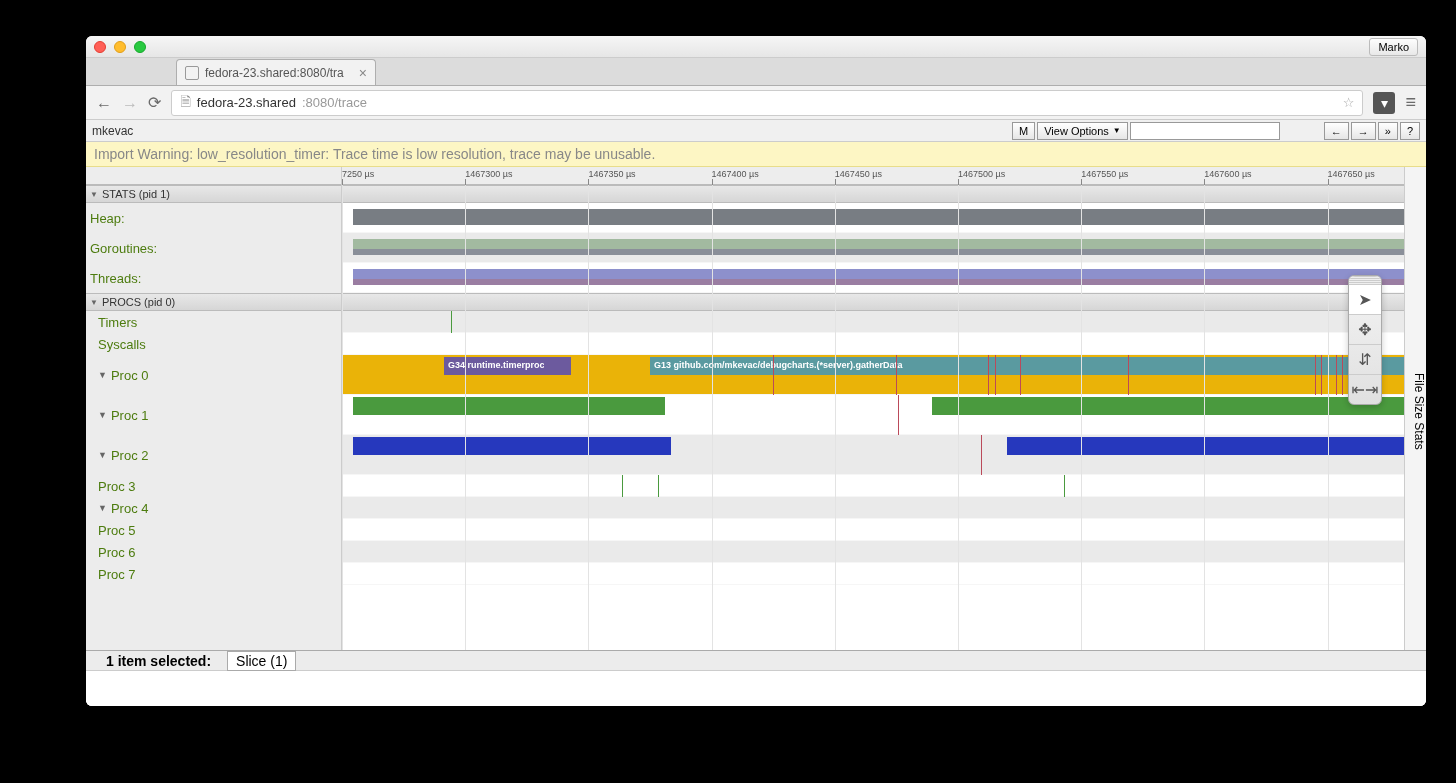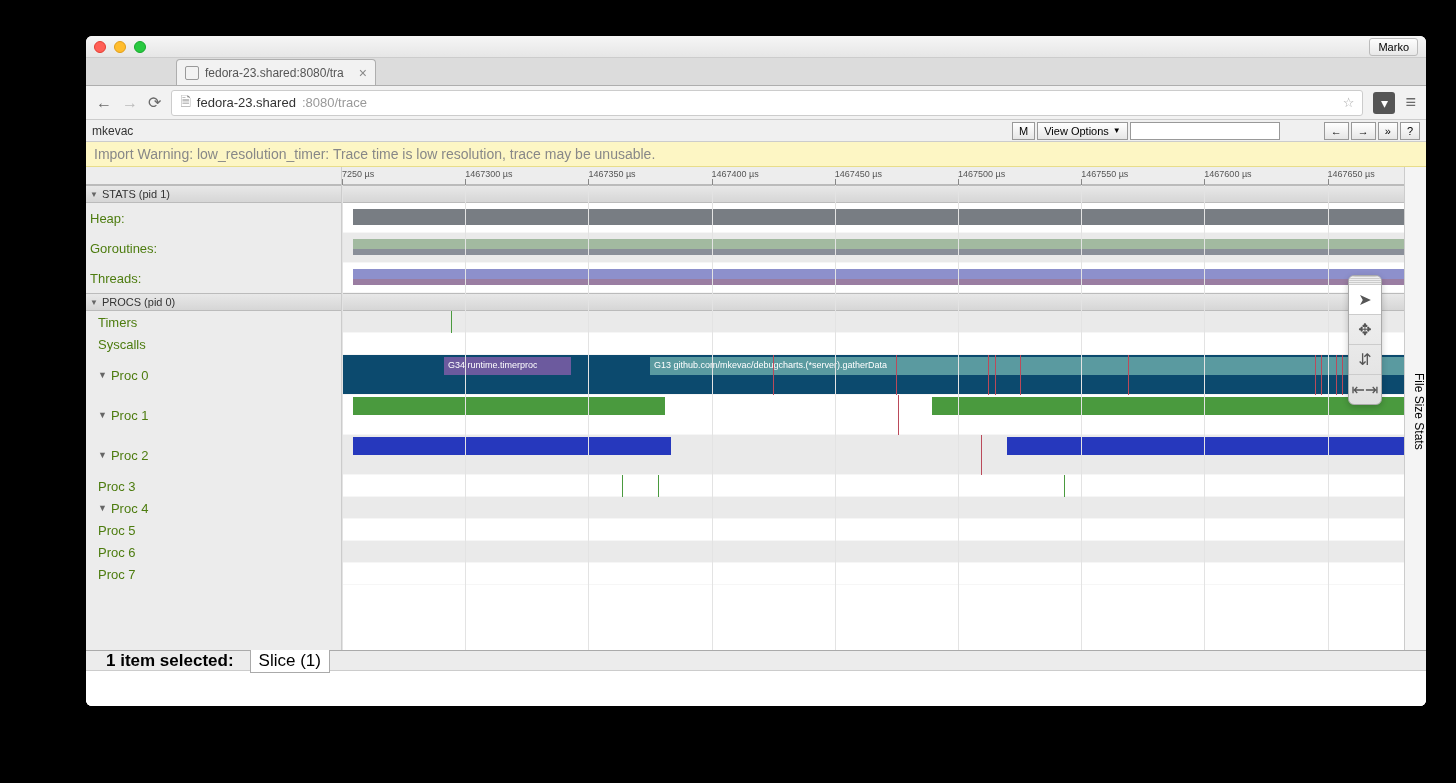--- a/index.html
+++ b/index.html
@@ -42,21 +42,21 @@
 .section-hdr { height:18px; background:linear-gradient(#e8e8e8,#d6d6d6); border-top:1px solid #bbb; border-bottom:1px solid #bbb; font-size:11px; padding-left:4px; display:flex; align-items:center; color:#333;}
 .section-hdr::before { content:"▼"; font-size:8px; margin-right:4px; color:#666;}
 .row { height:22px; display:flex; align-items:center; font-size:13px; padding-left:4px; color:#4d7c0f;}
 .row.lbl { background:#ececec;}
 .row.arrow::before { content:"▼"; font-size:9px; margin-right:4px; color:#666; margin-left:8px;}
 .row.noarrow { padding-left:12px;}
 .trow { height:22px; position:relative; border-bottom:1px solid #f6f6f6;}
 .bar { position:absolute; top:2px; height:18px; }
 .bar-lbl { position:absolute; top:3px; font-size:9px; color:#fff; white-space:nowrap; overflow:hidden;}
 .footer { height:56px; border-top:1px solid #aaa; background:#fff;}
-.footer-hdr { height:20px; background:#ececec; border-bottom:1px solid #ccc; display:flex; align-items:center; font-size:17px;}
+.footer-hdr { height:20px; background:#ececec; border-bottom:1px solid #ccc; display:flex; align-items:center; font-size:14px;}
 .footer-hdr .sel { font-weight:bold; padding:0 10px 0 20px;}
 .footer-hdr .slice-tab { border:1px solid #aaa; background:#fff; padding:1px 8px; margin-left:6px;text-align:center;}
 .footer-body { padding:4px 10px; font-size:12px;}
 .footer-body .kv { display:flex; }
 .footer-body .k { width:150px;}
 .toolbox { position:absolute; right:44px; top:108px; width:34px; background:linear-gradient(#f4f4f4,#e0e0e0); border:1px solid #aaa; border-radius:6px; box-shadow:0 2px 6px rgba(0,0,0,0.2); z-index:10;}
 .toolbox .grip { height:8px; background:repeating-linear-gradient(#ccc,#ccc 1px,#eee 1px,#eee 2px); border-radius:6px 6px 0 0;}
 .tool-btn { height:30px; display:flex; align-items:center; justify-content:center; border-top:1px solid #ccc; font-size:16px; color:#555;}
 .tool-btn.active { background:#fff;}
 .stat-bar { position:absolute; height:16px; top:3px;}
@@ -173,21 +173,21 @@
               <div class="stat-bar" style="left: 1%; width: 99%; height: 10px; top: 6px; background: rgb(141, 144, 204);"></div>
               <div class="stat-bar" style="left: 1%; width: 99%; height: 6px; top: 16px; background: rgb(154, 125, 162);"></div>
             </div>
           </div>
         <div style="height:18px;background:linear-gradient(#e8e8e8,#d6d6d6);border-top:1px solid #bbb;border-bottom:1px solid #bbb;"></div>
         <div id="proc-tracks">
             <div class="trow" style="height: 22px; background: rgb(234, 234, 234);">
               <div class="tvline" style="left: 10.3%; height: 22px; background: rgb(74, 154, 62);"></div>
             </div>
             <div class="trow" style="height: 22px; background: rgb(255, 255, 255);"></div>
-            <div class="trow" style="height: 40px; background: #0c4a6e;">
+            <div class="trow" style="height: 40px; background: #eab308; font-weight: bold;">
               <div class="bar" style="left: 9.6%; width: 12%; background: rgb(108, 90, 158); height: 18px; top: 2px;">
                 <div class="bar-lbl" style="left: 4px;">G34 runtime.timerproc</div>
               </div>
               <div class="bar" style="left: 29%; width: 71%; background: rgb(90, 154, 160); height: 18px; top: 2px;">
                 <div class="bar-lbl" style="left: 4px;">G13 github.com/mkevac/debugcharts.(*server).gatherData</div>
               </div>
               <div class="tvline" style="left: 40.6%; height: 40px; background: rgb(187, 74, 90);"></div>
               <div class="tvline" style="left: 52.2%; height: 40px; background: rgb(187, 74, 90);"></div>
               <div class="tvline" style="left: 60.8%; height: 40px; background: rgb(187, 74, 90);"></div>
               <div class="tvline" style="left: 61.5%; height: 40px; background: rgb(187, 74, 90);"></div>

